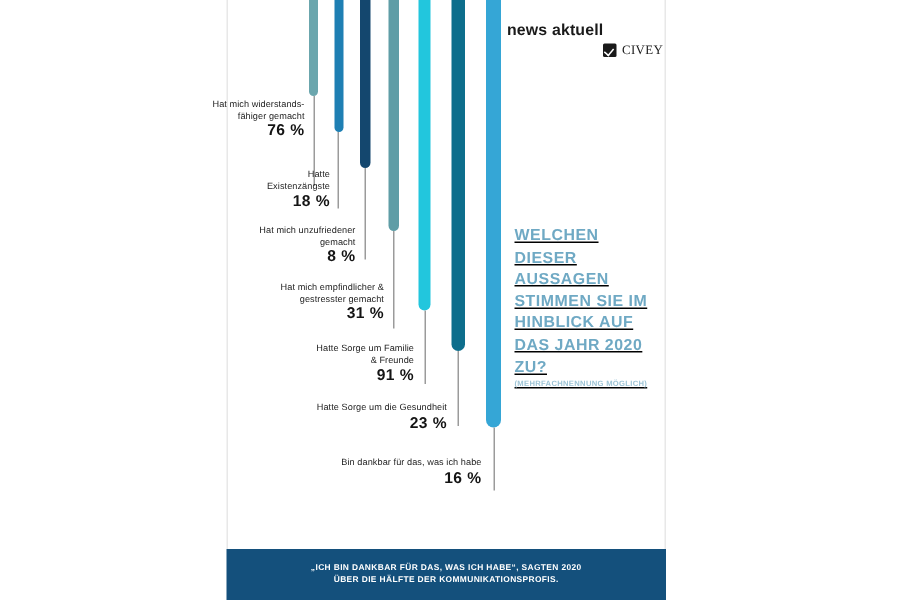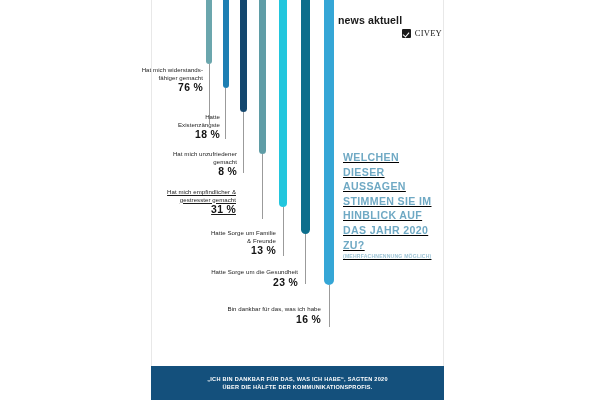--- a/index.html
+++ b/index.html
@@ -213,29 +213,29 @@
       <div class="lab" style="right: 380px; top: 113px; width: 150px; text-align: right;">
         <span class="txt">Hatte
 Existenzängste</span>
         <span class="pct">18 %</span>
       </div>
       <div class="lab" style="right: 363px; top: 150px; width: 150px;">
         <span class="txt">Hat mich unzufriedener
 gemacht</span>
         <span class="pct">8 %</span>
       </div>
-      <div class="lab" style="right: 364px; top: 188px; width: 150px; text-decoration: underline;">
+      <div class="lab" style="right: 344px; top: 188px; width: 150px;">
         <span class="txt">Hat mich empfindlicher &amp;
 gestresster gemacht</span>
         <span class="pct">31 %</span>
       </div>
       <div class="lab" style="right: 324px; top: 229px; width: 150px;">
         <span class="txt">Hatte Sorge um Familie
 &amp; Freunde</span>
-        <span class="pct">13 %</span>
+        <span class="pct">91 %</span>
       </div>
       <div class="lab" style="right: 302px; top: 268px; width: 150px;">
         <span class="txt">Hatte Sorge um die Gesundheit</span>
         <span class="pct">23 %</span>
       </div>
       <div class="lab" style="right: 279px; top: 305px; width: 150px;">
         <span class="txt">Bin dankbar für das, was ich habe</span>
         <span class="pct">16 %</span>
       </div>
     </div>

